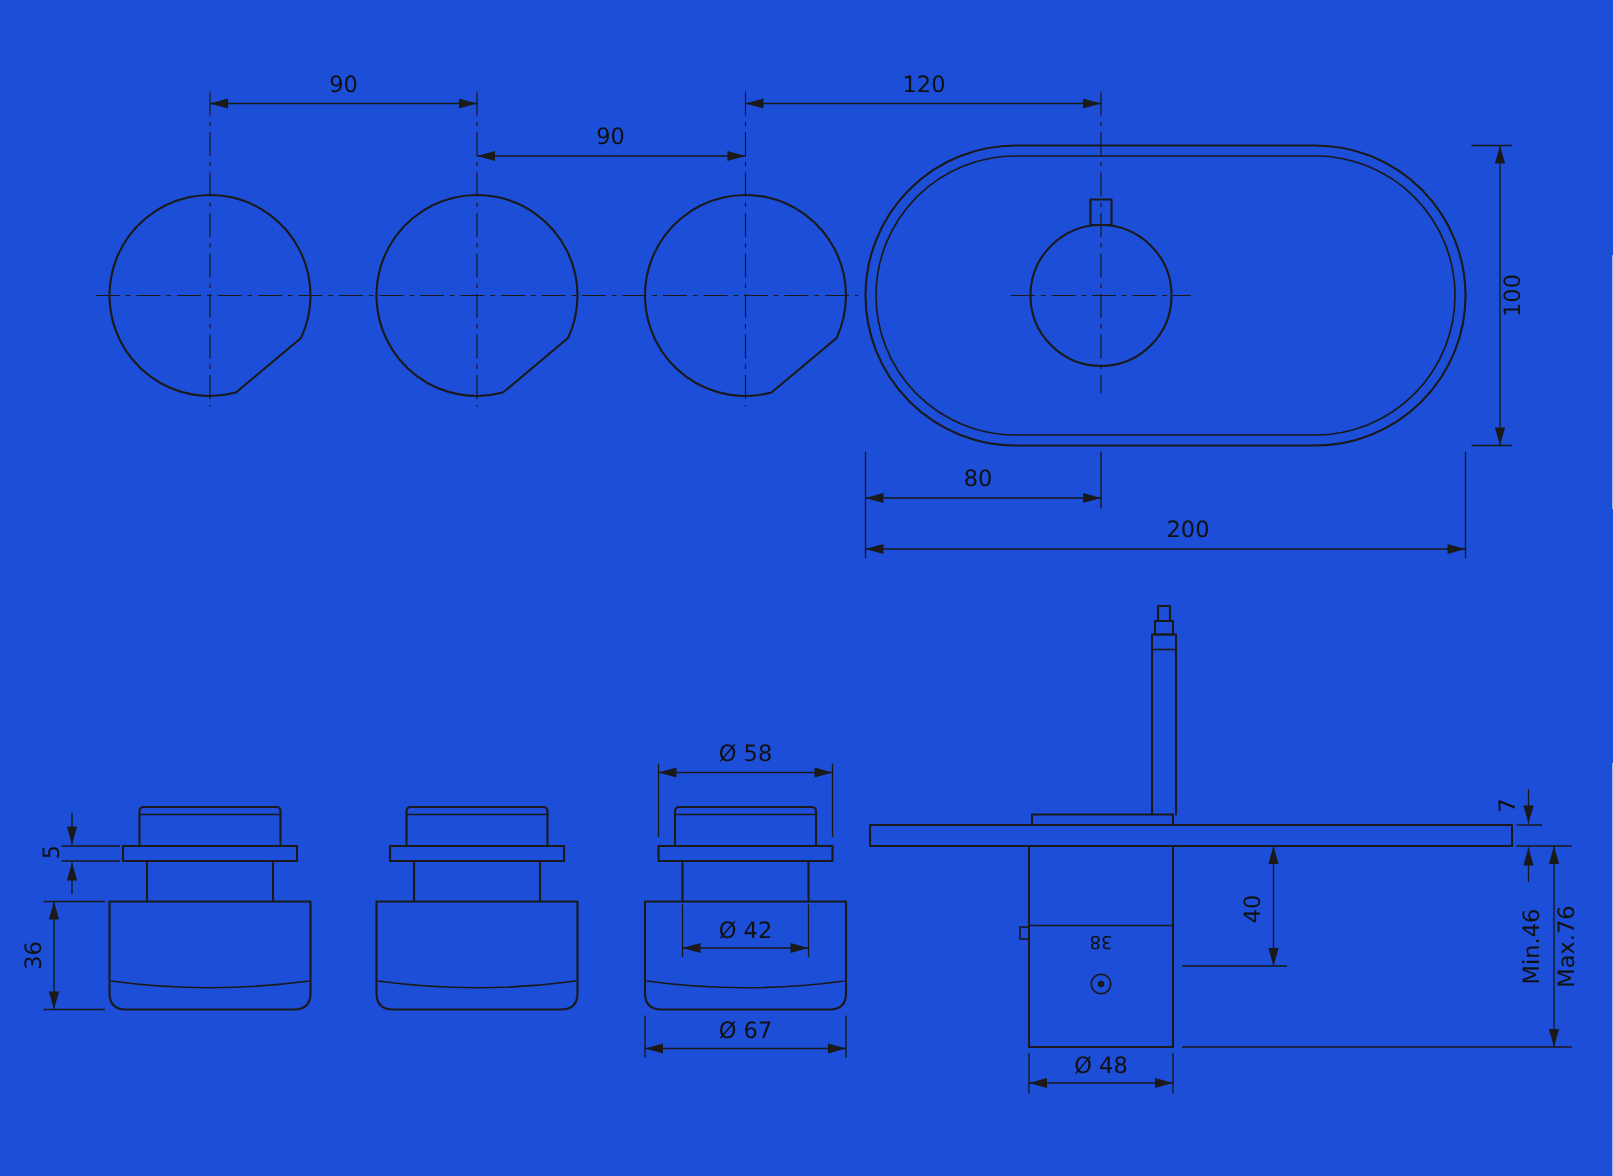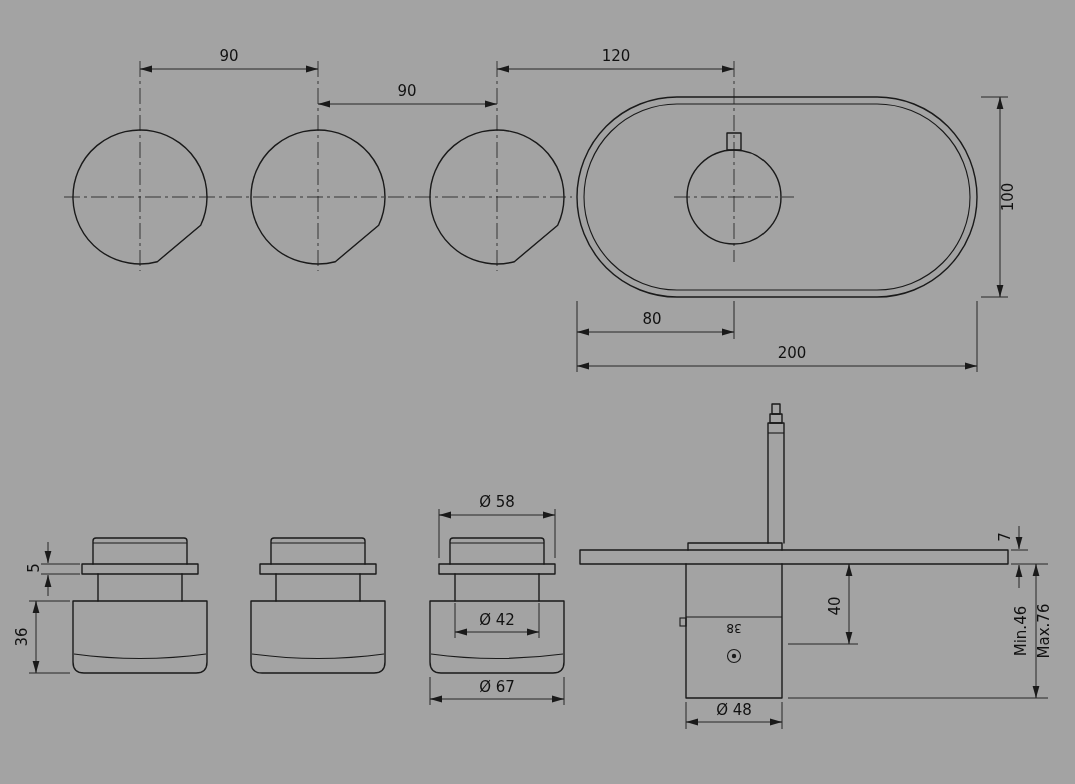--- a/index.html
+++ b/index.html
@@ -1,16 +1,16 @@
 <!DOCTYPE html>
 <html><head>
 <meta charset="utf-8">
 <style>
   html,body { margin:0; padding:0; background:#ffffff; }
-  .canvas { position:relative; width:1075px; height:784px; background:#a3a3a3; overflow:hidden; }
+  .canvas { position:relative; width:1075px; height:784px; background:#1d4ed8; overflow:hidden; }
   svg { display:block; }
   .outline { fill:none; stroke:#1a1a1a; stroke-width:1.4; stroke-linejoin:round; stroke-linecap:round; }
   .mid     { fill:none; stroke:#1a1a1a; stroke-width:1.1; }
   .thin    { fill:none; stroke:#1a1a1a; stroke-width:0.9; }
   .dim     { fill:none; stroke:#1a1a1a; stroke-width:0.9; }
   .cl line { stroke:#1a1a1a; stroke-width:0.8; stroke-dasharray:16 4 3 4; }
   text { font-family:"DejaVu Sans", sans-serif; font-size:15px; fill:#111; }
   .marking { font-size:12px; }
 </style>
 </head>

